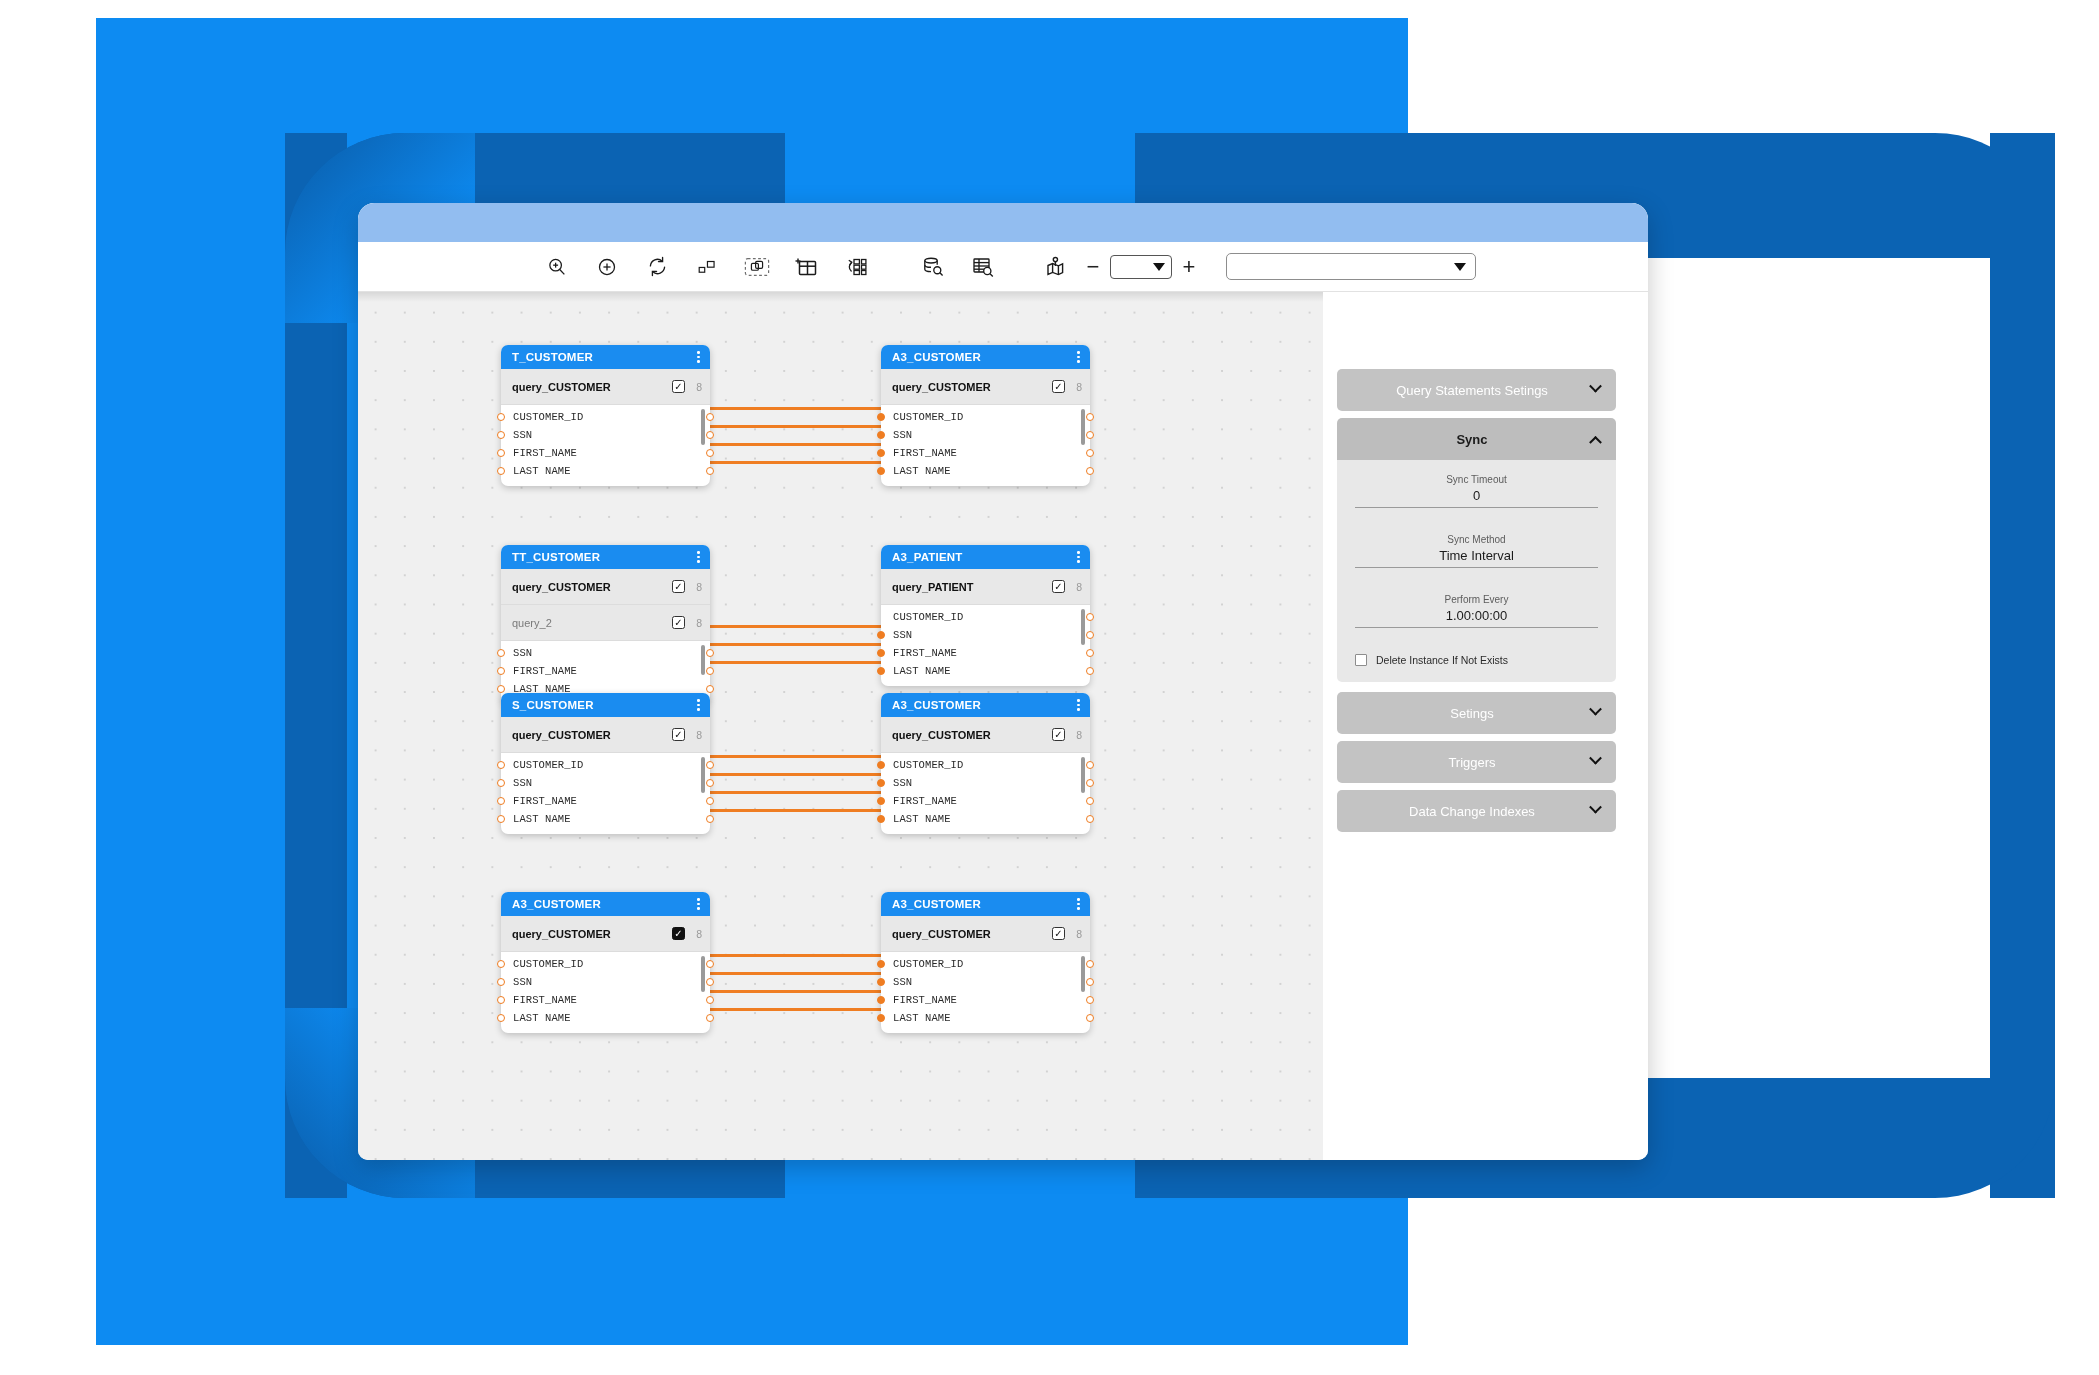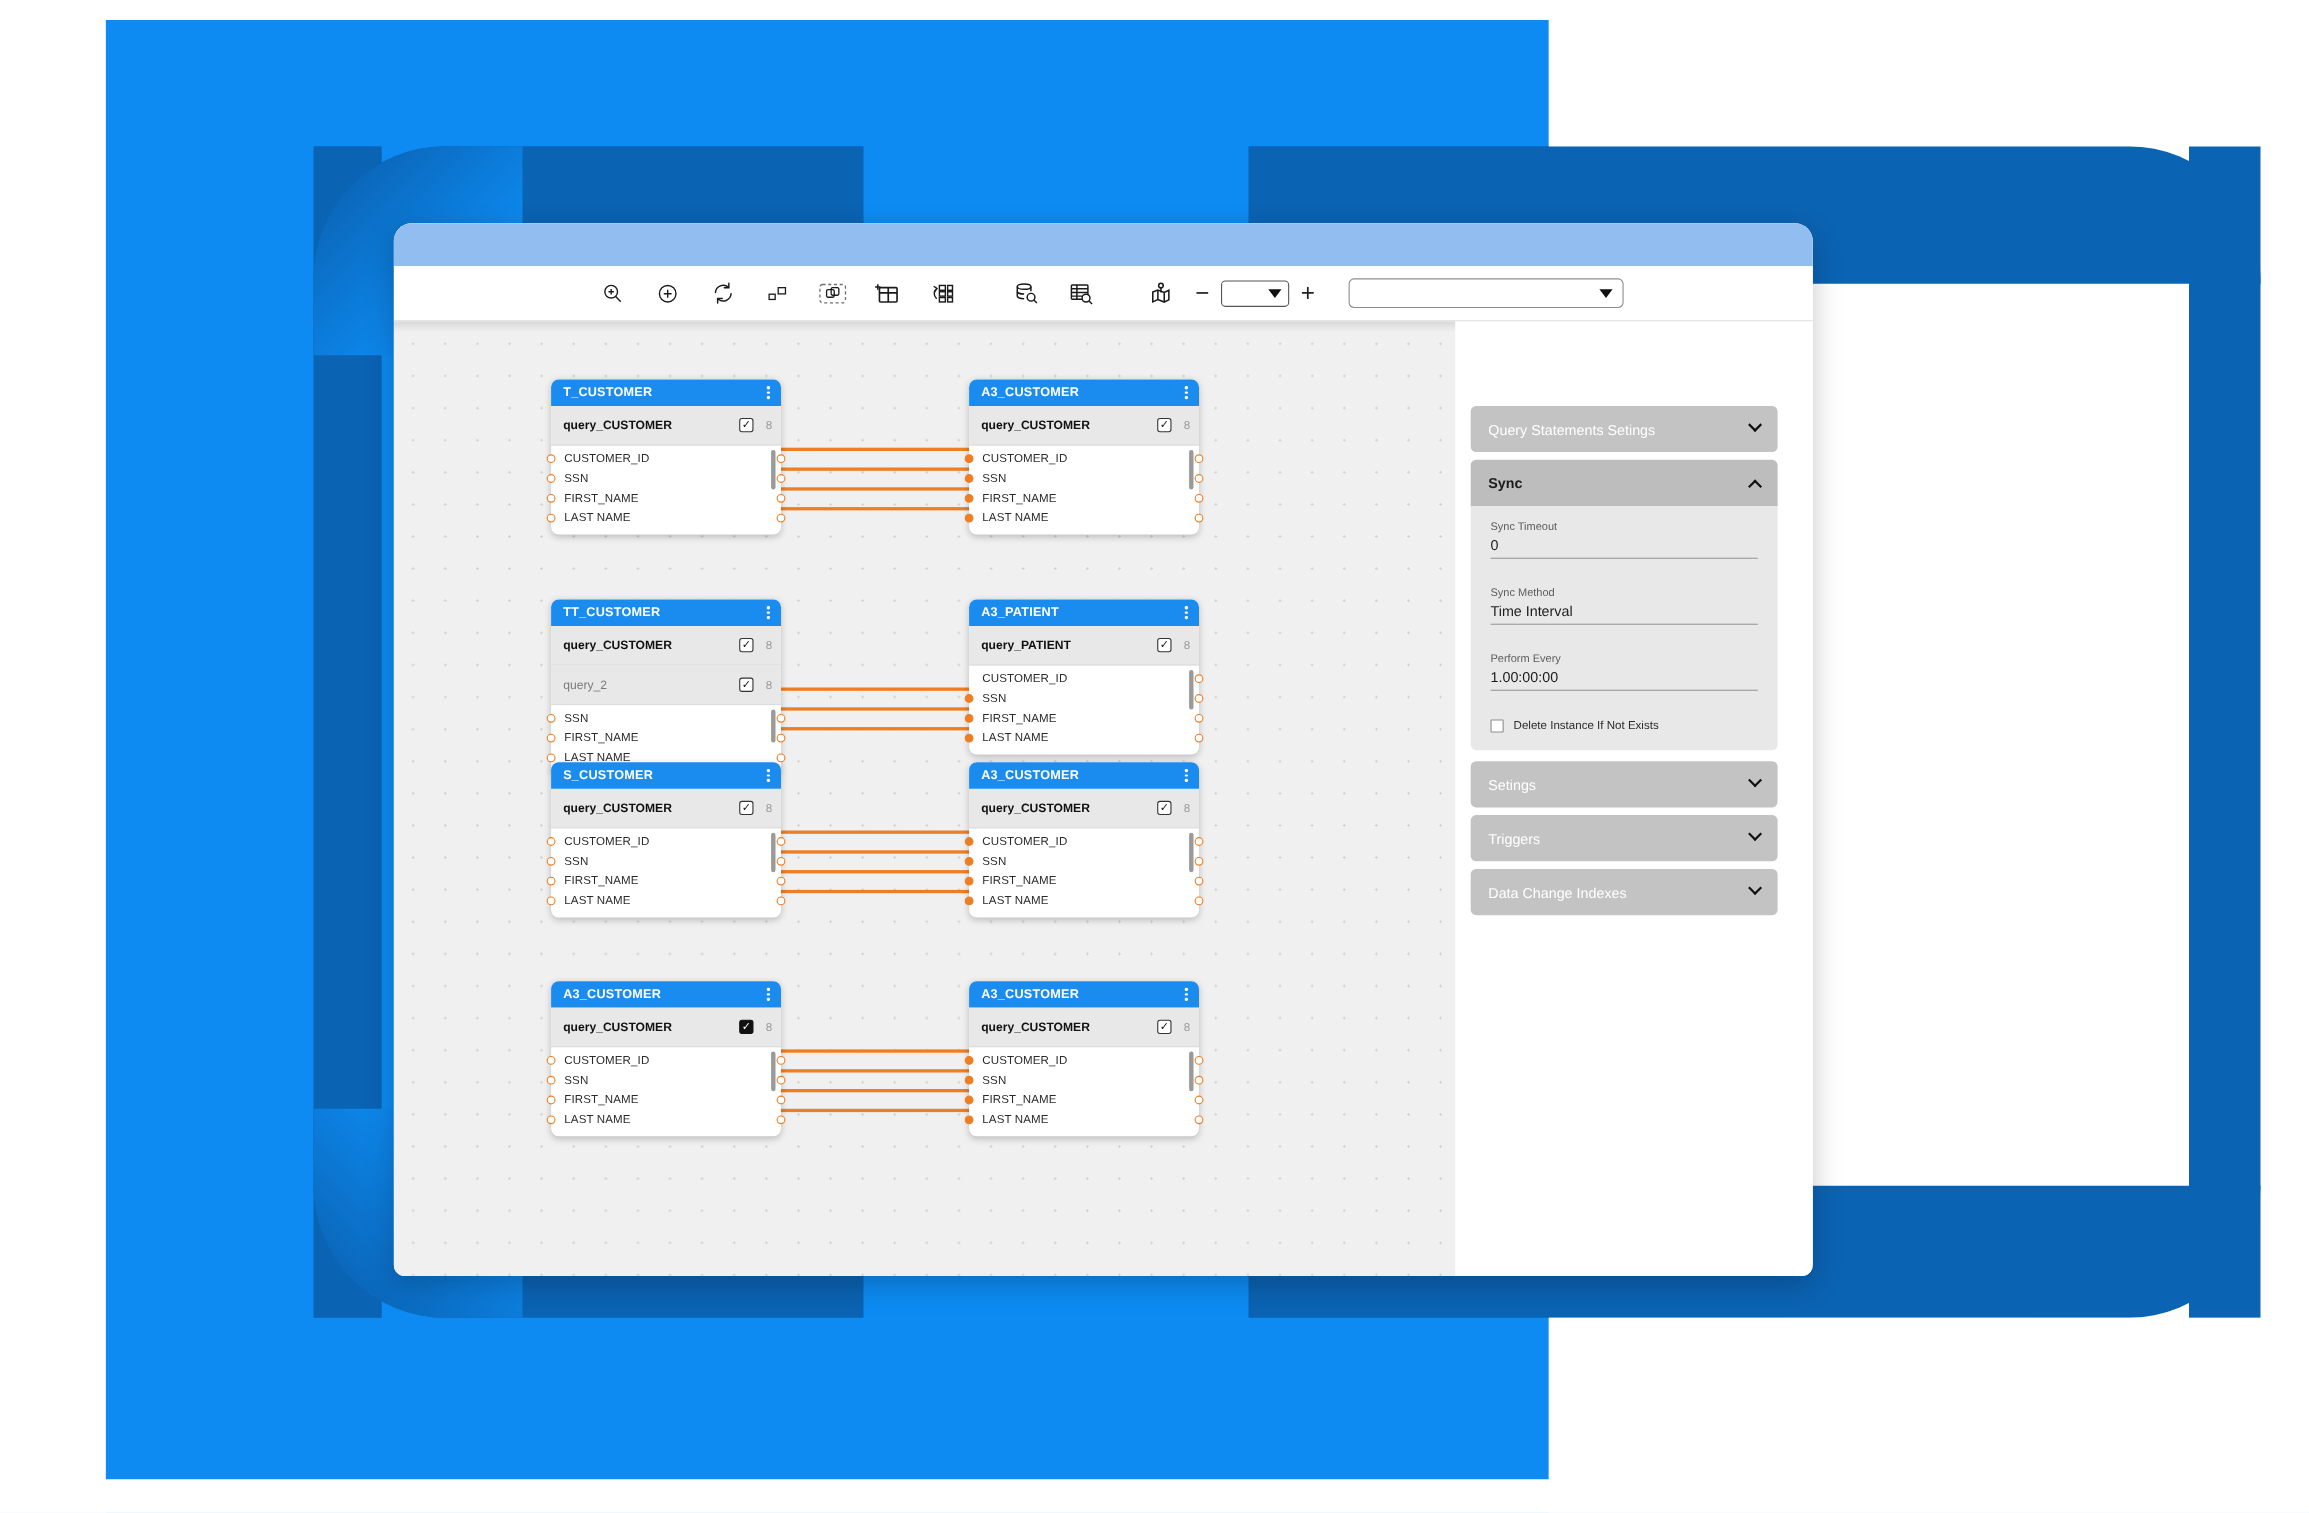--- a/index.html
+++ b/index.html
@@ -211,21 +211,21 @@
     font-size: 10px; color: #111; line-height: 1; margin-right: 7px; cursor: pointer;
   }
   .q-check.filled { background: #111; color: #fff; border-color: #111; }
   .q-count { font-size: 10.5px; color: #9a9a9a; width: 10px; text-align: right; }
 
   .node-fields { padding: 3px 0 6px 0; position: relative; }
   .field {
     height: 18px; display: flex; align-items: center;
     padding: 0 12px 0 12px; position: relative;
   }
-  .field-name { font-size: 10.5px; color: #2a2a2a; letter-spacing: .1px; }
+  .field-name { font-size: 10.5px; color: #2a2a2a; letter-spacing: .1px; font-family: Liberation Mono, monospace; }
 
   .port {
     position: absolute; top: 50%; transform: translateY(-50%);
     width: 8px; height: 8px; border-radius: 50%;
     border: 1.8px solid #ef7d22; background: #ffffff; z-index: 20;
   }
   .port.filled { background: #ef7d22; }
   .port.left { left: -4px; }
   .port.right { right: -4px; }
 
@@ -235,21 +235,21 @@
   }
   .scroll-thumb.short { height: 30px; }
 
   
   .conn {
     position: absolute; height: 3px; background: #ef7d22; z-index: 5;
   }
 
   
   .rpanel {
-    width: 325px; background: #ffffff; padding: 77px 32px 0 14px;
+    width: 325px; background: #ffffff; padding: 77px 32px 0 14px; text-align: center;
   }
   .acc {
     background: #c3c3c3; border-radius: 5px;
     height: 42px; display:flex; align-items:center;
     padding: 0 16px; margin-bottom: 7px; cursor: pointer;
   }
   .acc.active { background: #bdbdbd; margin-bottom: 0; border-radius: 5px 5px 0 0;}
   .acc-title { flex:1; font-size: 13px; color: #ffffff; }
   .acc.active .acc-title { color: #1b1b1b; font-weight: bold; }
   .chev { width: 9px; height: 9px; border-right: 2px solid #111; border-bottom: 2px solid #111;

